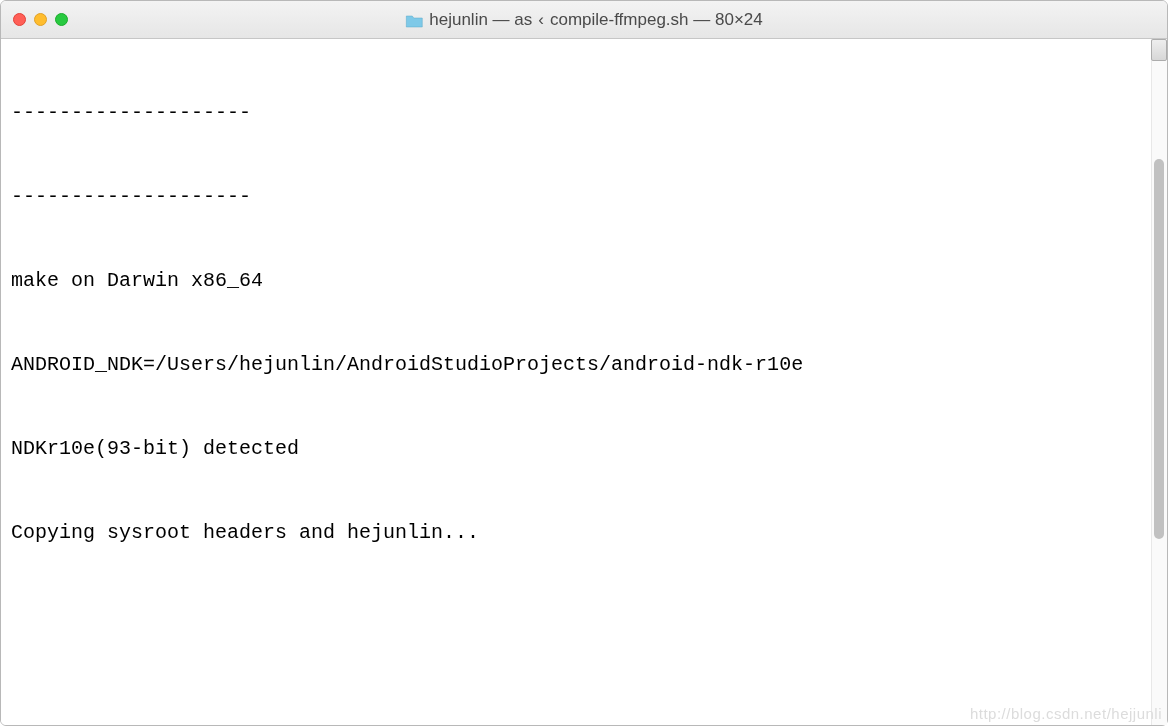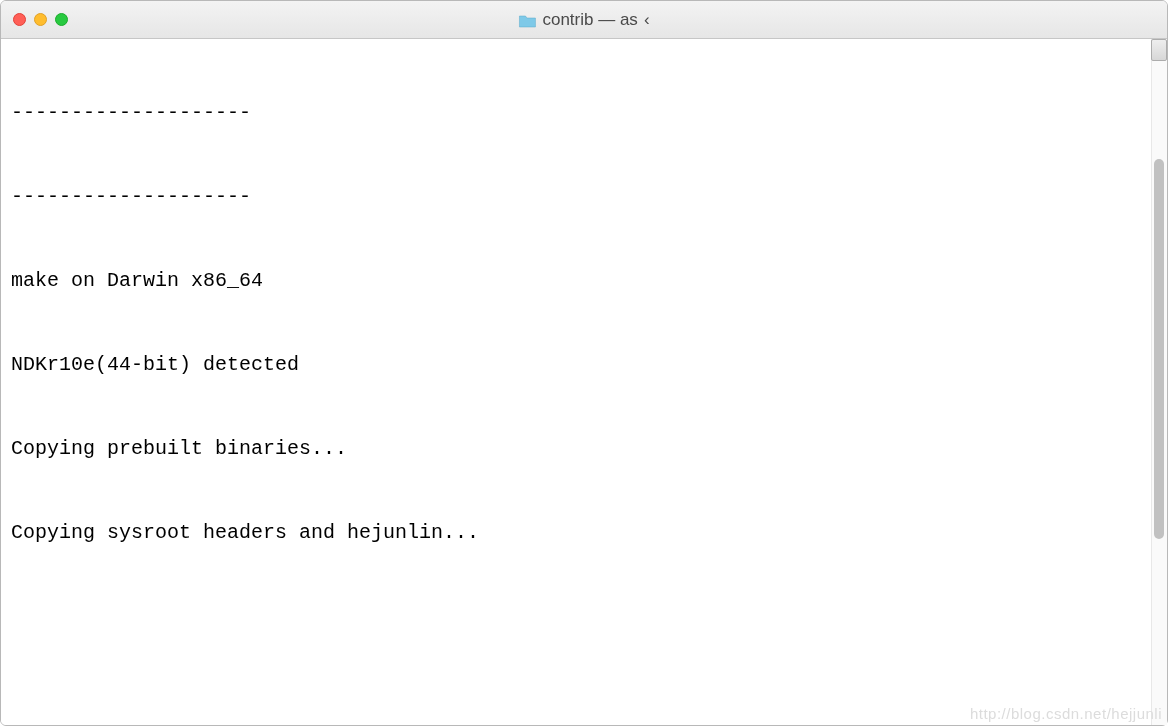--- a/index.html
+++ b/index.html
@@ -137,31 +137,32 @@
       <div class="traffic-light tl-close"></div>
       <div class="traffic-light tl-min"></div>
       <div class="traffic-light tl-max"></div>
     </div>
     <div class="title-center">
       <span class="folder-icon">
         <svg width="18" height="14" viewBox="0 0 18 14">
           <path d="M1 2 L7 2 L8.5 4 L17 4 L17 13 L1 13 Z" fill="#7ec9e8" stroke="#5aa9c8" stroke-width="0.5"></path>
         </svg>
       </span>
-      <span>contrib — as</span>
+      <span>hejunlin — as</span>
       <span>‹</span>
+      <span>compile-ffmpeg.sh — 80×24</span>
     </div>
   </div>
 
   <div class="terminal-body">
     <div class="terminal-line">--------------------</div>
     <div class="terminal-line">--------------------</div>
     <div class="terminal-line">make on Darwin x86_64</div>
-    <div class="terminal-line">NDKr10e(44-bit) detected</div>
-    <div class="terminal-line">Copying prebuilt binaries...</div>
+    <div class="terminal-line">ANDROID_NDK=/Users/hejunlin/AndroidStudioProjects/android-ndk-r10e</div>
+    <div class="terminal-line">NDKr10e(93-bit) detected</div>
     <div class="terminal-line">Copying sysroot headers and hejunlin...</div>
     
     
     
     
     
     
     
     
     

